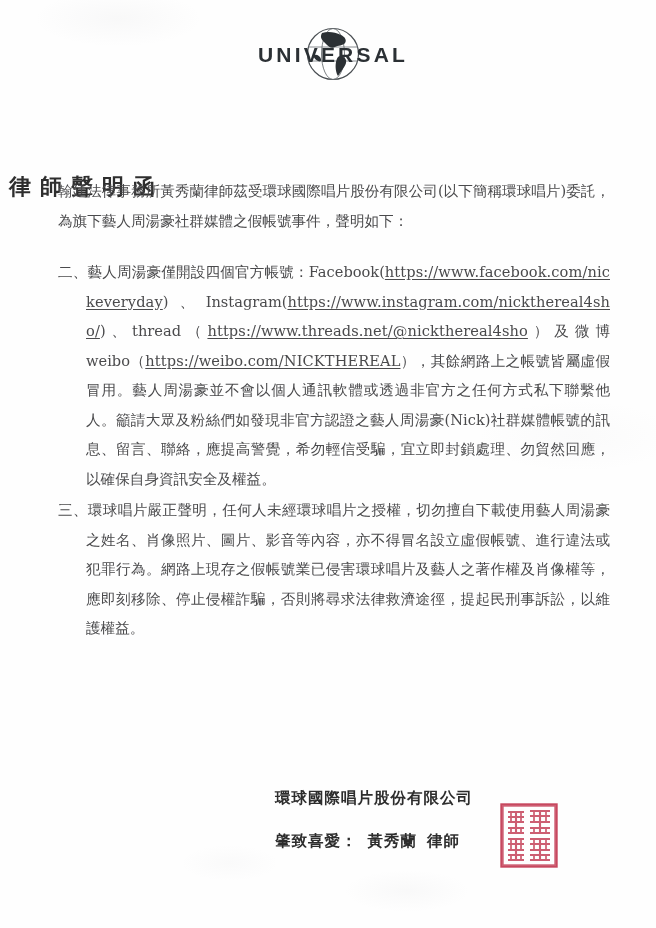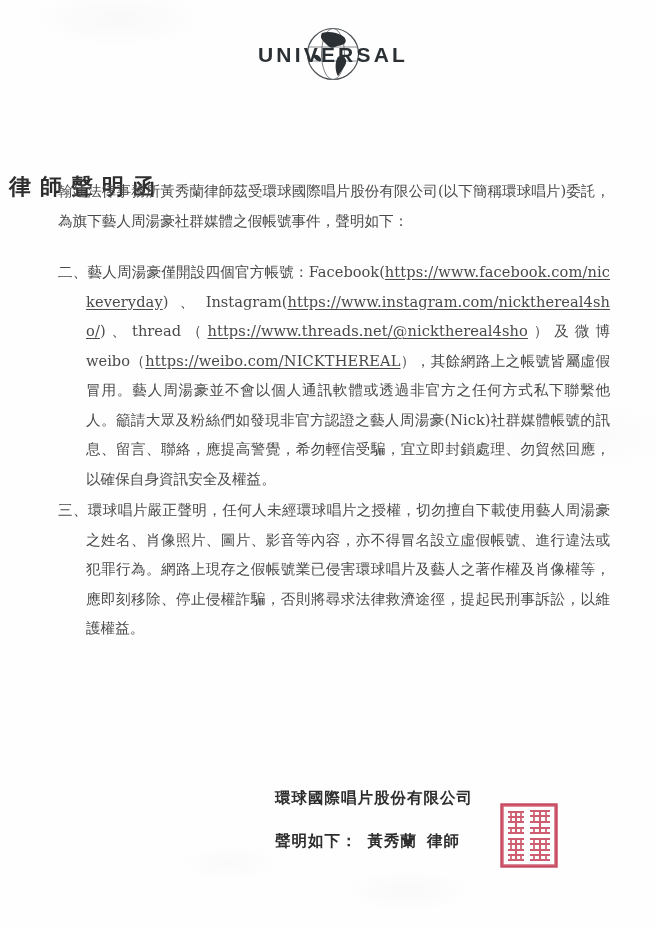--- a/index.html
+++ b/index.html
@@ -194,21 +194,21 @@
     </p>
 
     <p class="para numbered">
       <span class="num">三、</span><span>環球唱片嚴正聲明，任何人未經環球唱片之授權，切勿擅自下載使用藝人周湯豪之姓名、肖像照片、圖片、影音等內容，亦不得冒名設立虛假帳號、進行違法或犯罪行為。網路上現存之假帳號業已侵害環球唱片及藝人之著作權及肖像權等，應即刻移除、停止侵權詐騙，否則將尋求法律救濟途徑，提起民刑事訴訟，以維護權益。</span>
     </p>
   </div>
 
   <div class="sign-block">
     <div class="sign-line">環球國際唱片股份有限公司</div>
     <div class="sign-line second">
-      <span>聲明如下：</span><span class="sign-gap"></span><span>黃秀蘭</span><span class="sign-gap"></span><span>律師</span>
+      <span>肇致喜愛：</span><span class="sign-gap"></span><span>黃秀蘭</span><span class="sign-gap"></span><span>律師</span>
     </div>
   </div>
 
   <div class="seal">
     <svg width="58" height="65" viewBox="0 0 58 65" xmlns="http://www.w3.org/2000/svg">
       <g opacity="0.88">
         <rect x="2" y="2" width="54" height="61" fill="none" stroke="#c0304a" stroke-width="3.4"></rect>
 
         <g stroke="#c0304a" stroke-width="2.1" fill="none">
           <path d="M8 9 H24 M8 14 H24 M8 19 H24 M16 8 V30 M8 25 H24 M8 30 H24"></path>

